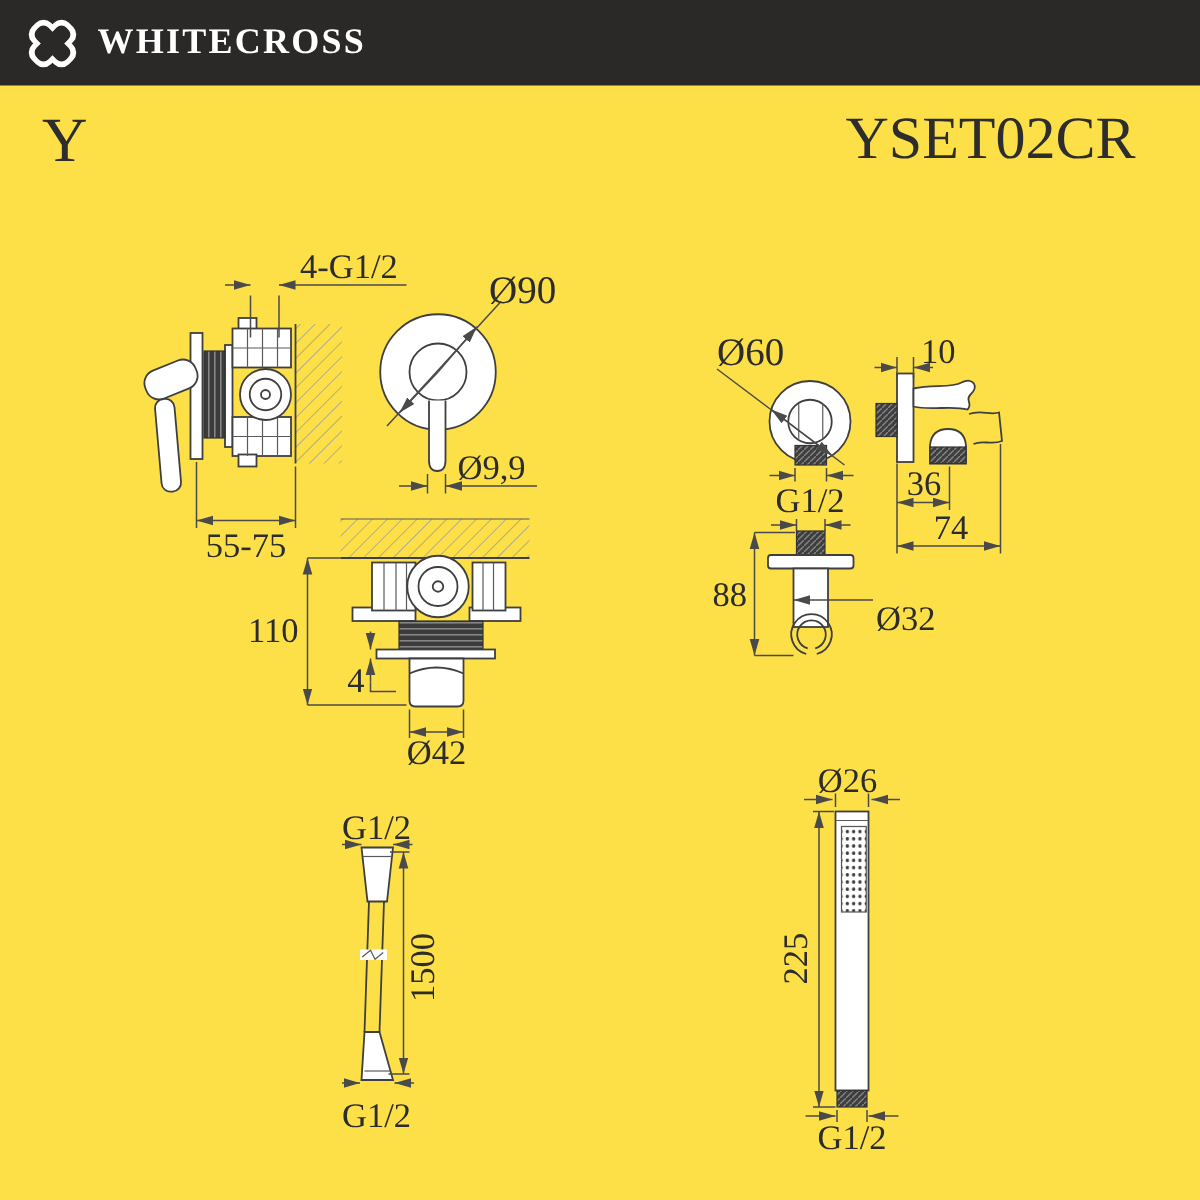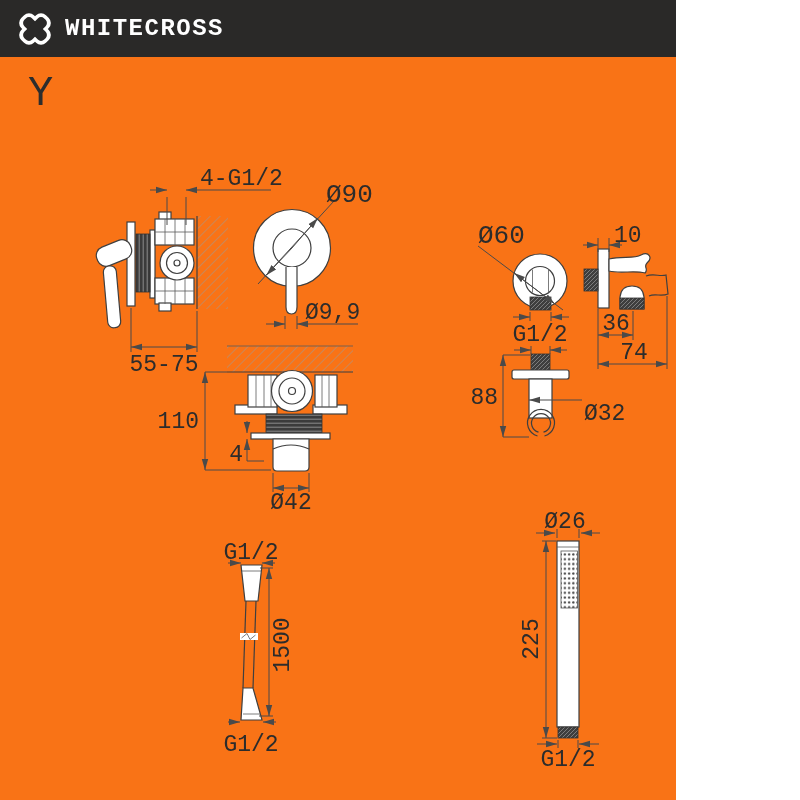--- a/index.html
+++ b/index.html
@@ -1,17 +1,17 @@
 <!DOCTYPE html>
 <html><head>
 <meta charset="utf-8">
 <style>
   html,body{margin:0;padding:0;background:#fff;}
-  #stage{position:relative;width:676px;height:800px;background:#f97316;overflow:hidden;
-         font-family:Liberation Mono, monospace;}
+  #stage{position:relative;width:800px;height:800px;background:#fde047;overflow:hidden;
+         font-family:Liberation Serif, serif;}
   
   #hdr{position:absolute;left:0;top:0;width:800px;height:57px;display:flex;align-items:center;}
   #hdr .brand{color:#fff;font-size:24px;font-weight:bold;letter-spacing:1.5px;margin-left:8px;}
   #logo{margin-left:13px;}
   
   .series{position:absolute;left:28px;top:70px;font-size:42px;color:#2d2d2d;}
   .model{position:absolute;right:43px;top:68px;font-size:40px;color:#2d2d2d;}
   
   #dwg{position:absolute;left:0;top:0;}
   .obj{fill:#ffffff;stroke:#3f3f3f;stroke-width:1.2px;}
@@ -32,20 +32,21 @@
         <rect x="4.5" y="13" width="35" height="18" rx="7" fill="#ffffff"></rect>
         <rect x="13" y="4.5" width="18" height="35" rx="7" fill="#ffffff"></rect>
         <rect x="8" y="16.5" width="28" height="11" rx="4.5" fill="#2a2928"></rect>
         <rect x="16.5" y="8" width="11" height="28" rx="4.5" fill="#2a2928"></rect>
       </g>
     </svg>
     <span class="brand" style="color: rgb(255, 255, 255);">WHITECROSS</span>
   </div>
 
   <div class="series">Y</div>
+  <div class="model">YSET02CR</div>
 
   <svg id="dwg" width="800" height="800" viewBox="0 0 800 800">
     <defs>
       <marker id="ar" markerWidth="12" markerHeight="8" refX="11" refY="4" orient="auto-start-reverse" markerUnits="userSpaceOnUse">
         <path d="M0,0.8 L11,4 L0,7.2 z" fill="#4a4a4a"></path>
       </marker>
       <pattern id="hatch" width="7" height="7" patternUnits="userSpaceOnUse" patternTransform="rotate(45)">
         <line x1="0" y1="0" x2="0" y2="7" stroke="#9b9b9b" stroke-width="1"></line>
       </pattern>
       <pattern id="vk" width="4" height="4" patternUnits="userSpaceOnUse">

